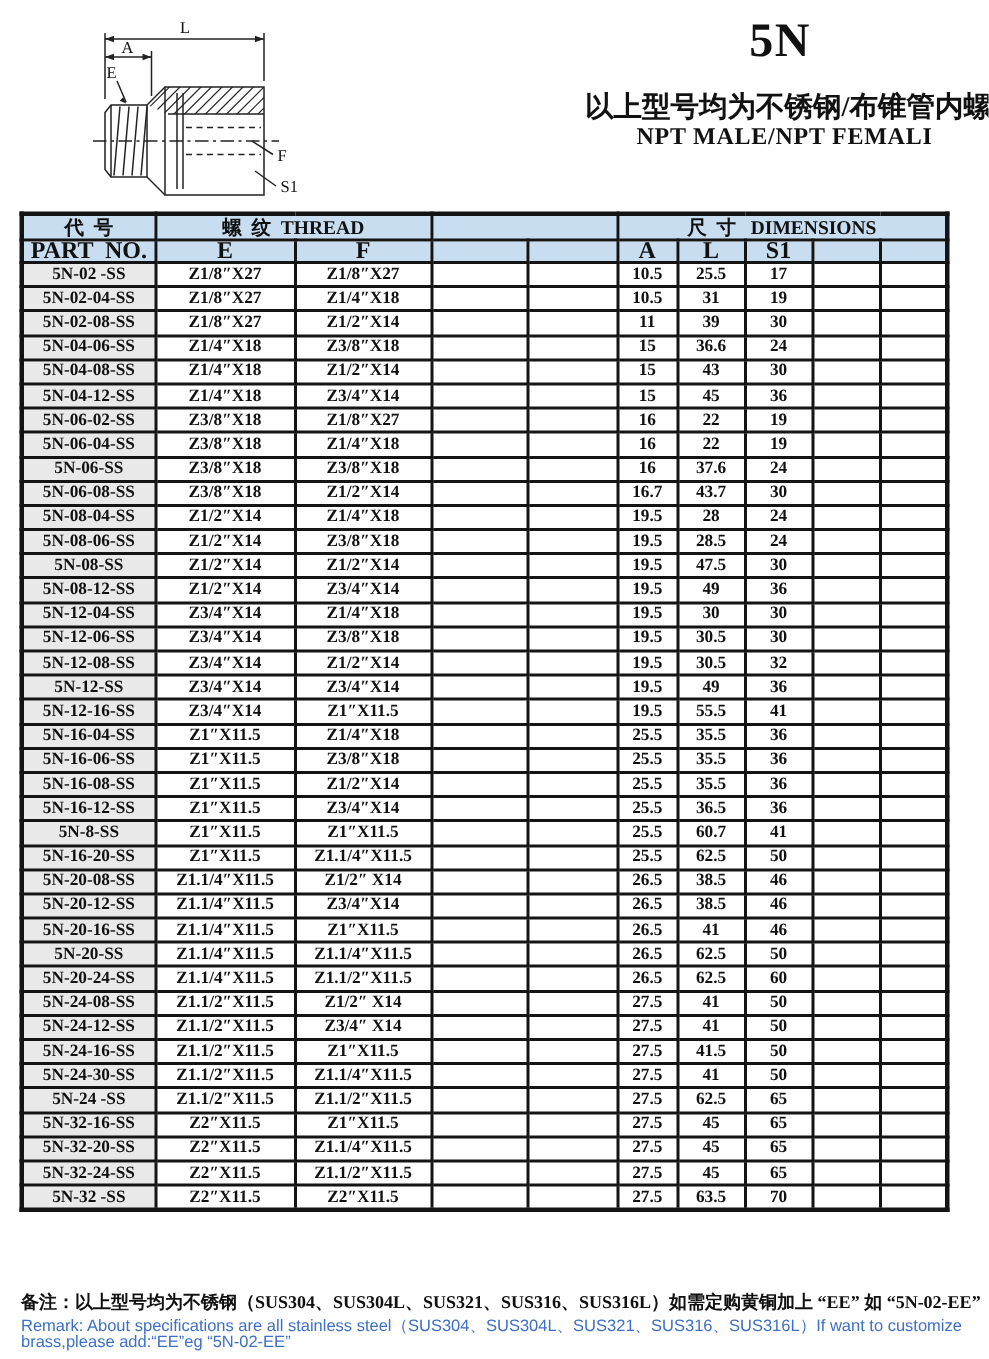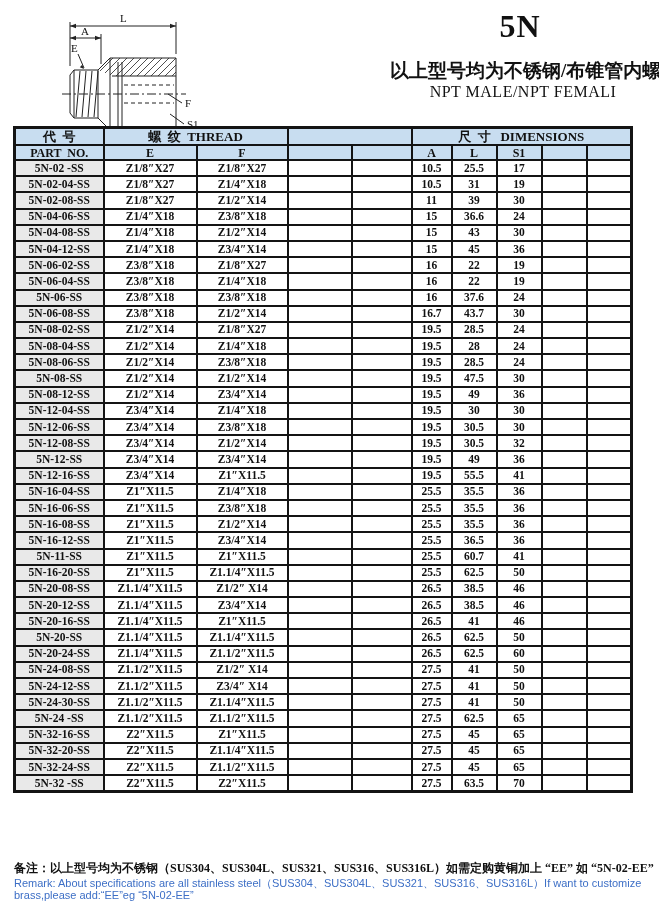--- a/index.html
+++ b/index.html
@@ -11,36 +11,36 @@
   .model{
     position:absolute;left:440px;top:8px;width:160px;text-align:center;
     font-size:32px;font-weight:600;letter-spacing:1px;
   }
   .title-cn{
     position:absolute;left:390px;top:58px;width:266px;text-align:center;
     font-size:19px;font-weight:700;white-space:nowrap;
   }
   .title-en{
     position:absolute;left:390px;top:83px;width:266px;text-align:center;
-    font-size:16px;letter-spacing:.5px;white-space:nowrap;
+    font-size:16px;letter-spacing:.5px;white-space:nowrap;font-weight:bold;
   }
   table.spec{
-    position:absolute;left:13px;top:126px;width:617px;
+    position:absolute;left:13px;top:141px;width:617px;
     border-collapse:collapse;table-layout:fixed;
     border:3px solid var(--c-grid,#141414);
   }
   table.spec th,table.spec td{
     border:2px solid var(--c-grid,#141414);
     text-align:center;vertical-align:middle;
     padding:0;white-space:pre;overflow:hidden;
     font-weight:700;
   }
   table.spec thead th{background:var(--c-head,#c8ddf0);}
   table.spec thead tr.h1 th{height:15px;font-size:13px;line-height:13px;}
-  table.spec thead tr.h2 th{height:13px;font-size:12px;line-height:12px;font-family:Liberation Serif, serif;}
+  table.spec thead tr.h2 th{height:13px;font-size:16px;line-height:12px;font-family:Liberation Serif, serif;}
   table.spec tbody td{height:14.2px;font-size:11.5px;line-height:13px;}
   table.spec tbody td.part{background:var(--c-part,#e9e9e9);}
   .remark-cn{
     position:absolute;left:14px;top:860px;width:640px;
     font-size:12px;font-weight:700;white-space:nowrap;
   }
   .remark-en{
     position:absolute;left:14px;width:640px;
     font-family:"Liberation Sans","DejaVu Sans",sans-serif;
     font-size:11px;color:var(--c-blue,#3d6fc6);white-space:nowrap;
@@ -265,32 +265,20 @@
         <td class="f">Z1/2″X14</td>
         <td class="blank"></td>
         <td class="blank"></td>
         <td class="a">16.7</td>
         <td class="l">43.7</td>
         <td class="s1">30</td>
         <td class="blank"></td>
         <td class="blank"></td>
       </tr>
       <tr>
-        <td class="part">5N-08-02-SS</td>
-        <td class="e">Z1/2″X14</td>
-        <td class="f">Z1/8″X27</td>
-        <td class="blank"></td>
-        <td class="blank"></td>
-        <td class="a">19.5</td>
-        <td class="l">28.5</td>
-        <td class="s1">24</td>
-        <td class="blank"></td>
-        <td class="blank"></td>
-      </tr>
-      <tr>
         <td class="part">5N-08-04-SS</td>
         <td class="e">Z1/2″X14</td>
         <td class="f">Z1/4″X18</td>
         <td class="blank"></td>
         <td class="blank"></td>
         <td class="a">19.5</td>
         <td class="l">28</td>
         <td class="s1">24</td>
         <td class="blank"></td>
         <td class="blank"></td>
@@ -433,21 +421,21 @@
         <td class="f">Z3/4″X14</td>
         <td class="blank"></td>
         <td class="blank"></td>
         <td class="a">25.5</td>
         <td class="l">36.5</td>
         <td class="s1">36</td>
         <td class="blank"></td>
         <td class="blank"></td>
       </tr>
       <tr>
-        <td class="part">5N-11-SS</td>
+        <td class="part">5N-8-SS</td>
         <td class="e">Z1″X11.5</td>
         <td class="f">Z1″X11.5</td>
         <td class="blank"></td>
         <td class="blank"></td>
         <td class="a">25.5</td>
         <td class="l">60.7</td>
         <td class="s1">41</td>
         <td class="blank"></td>
         <td class="blank"></td>
       </tr>
@@ -536,20 +524,32 @@
         <td class="blank"></td>
       </tr>
       <tr>
         <td class="part">5N-24-12-SS</td>
         <td class="e">Z1.1/2″X11.5</td>
         <td class="f">Z3/4″ X14</td>
         <td class="blank"></td>
         <td class="blank"></td>
         <td class="a">27.5</td>
         <td class="l">41</td>
+        <td class="s1">50</td>
+        <td class="blank"></td>
+        <td class="blank"></td>
+      </tr>
+      <tr>
+        <td class="part">5N-24-16-SS</td>
+        <td class="e">Z1.1/2″X11.5</td>
+        <td class="f">Z1″X11.5</td>
+        <td class="blank"></td>
+        <td class="blank"></td>
+        <td class="a">27.5</td>
+        <td class="l">41.5</td>
         <td class="s1">50</td>
         <td class="blank"></td>
         <td class="blank"></td>
       </tr>
       <tr>
         <td class="part">5N-24-30-SS</td>
         <td class="e">Z1.1/2″X11.5</td>
         <td class="f">Z1.1/4″X11.5</td>
         <td class="blank"></td>
         <td class="blank"></td>

